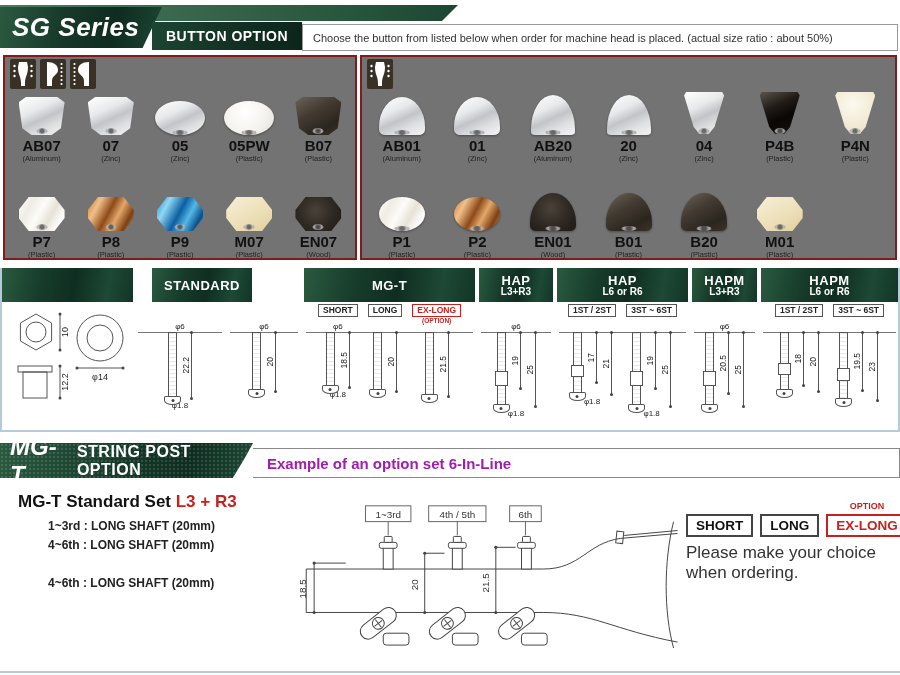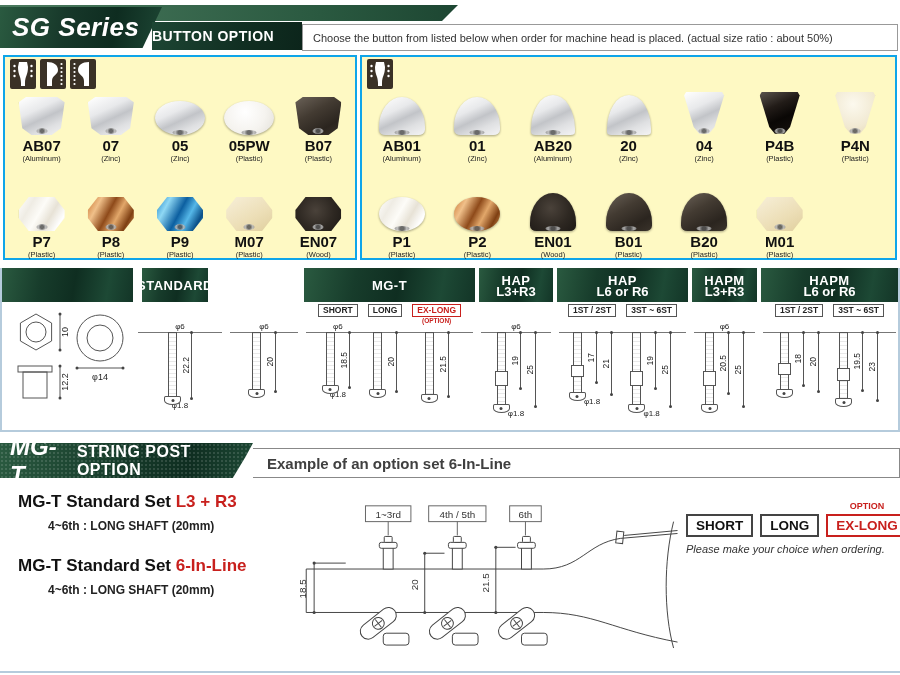--- a/index.html
+++ b/index.html
@@ -11,28 +11,28 @@
   .hdr-band { position:absolute; left:0; top:5px; width:458px; height:16px;
     background:linear-gradient(90deg,#4a7a5e,#2a5940 70%,#1d4632);
     clip-path:polygon(0 0,100% 0,calc(100% - 16px) 100%,0 100%); }
   .sg-block { position:absolute; left:0; top:7px; width:162px; height:41px;
     background:linear-gradient(100deg,#2a5a40 0%,#17382a 40%,#0e2c20 70%,#1d4634 100%);
     clip-path:polygon(0 0,100% 0,88% 100%,0 100%);
     display:flex; align-items:center; padding-left:12px; }
   .sg-text { color:#fff; font-weight:800; font-style:italic; font-size:26px; letter-spacing:0.5px; }
   .btnopt-block { position:absolute; left:152px; top:22px; width:150px; height:28px;
     background:linear-gradient(100deg,#1d4634 0%,#112f22 60%,#0c251b 100%);
-    display:flex; align-items:center; justify-content:flex-start; }
+    display:flex; align-items:center; justify-content:center; }
   .btnopt-block span { color:#fff; font-weight:bold; font-size:14px; letter-spacing:0.5px; }
   .instruction-box { position:absolute; left:302px; top:24px; width:596px; height:27px;
     background:#fff; border:1px solid #999; display:flex; align-items:center; padding-left:10px; }
   .instruction-box span { font-size:11px; color:#333; }
 
   
-  .panel { position:absolute; top:55px; height:205px; background:#fef9c3; border:2px solid #0ea5e9; }
+  .panel { position:absolute; top:55px; height:205px; background:#737373; border:2px solid #7f1d1d; }
   .panel-left { left:3px; width:354px; }
   .panel-right { left:360px; width:537px; }
   .hs-icons { position:absolute; left:5px; top:2px; display:flex; gap:4px; }
   .brow { position:absolute; left:2px; right:2px; display:flex; }
   .brow1 { top:30px; } .brow2 { top:126px; }
   .bcell { flex:1; text-align:center; }
   .shp { height:48px; display:flex; align-items:flex-end; justify-content:center; }
   .code { font-size:15px; font-weight:bold; color:#111; margin-top:2px; }
   .mat { font-size:7.5px; color:#222; }
 
@@ -63,21 +63,21 @@
   .ivory { background:radial-gradient(circle at 45% 30%,#fcf9ee 0%,#f1e9d2 60%,#e3d6b4); }
   .blackg { background:linear-gradient(155deg,#5c5650 0%,#221c18 35%,#0a0705 60%,#1a1410 100%); }
 
   
   .spec-strip { position:absolute; left:0; top:268px; width:900px; height:164px;
     background:#fff; border:2px solid #b5cbdc; border-top:none; }
   .shdr { position:absolute; top:0; height:34px;
     background:linear-gradient(100deg,#2a5a40 0%,#173c2b 30%,#0f2e21 55%,#1d4935 80%,#133527 100%);
     display:flex; flex-direction:column; align-items:center; justify-content:center; color:#fff; }
   .shdr .t1 { font-size:13px; font-weight:bold; letter-spacing:.5px; line-height:13px; }
-  .shdr .t2 { font-size:13px; font-weight:bold; line-height:9px; }
+  .shdr .t2 { font-size:10px; font-weight:bold; line-height:9px; }
   .sgrp { position:absolute; top:36px; height:126px; }
   .sgrp::after { content:""; position:absolute; left:2px; right:2px; top:28px; border-top:1px solid #777; }
   .figs { position:absolute; left:0; right:0; top:0; display:flex; justify-content:center; gap:10px; }
   .pfig { display:flex; flex-direction:column; align-items:center; }
   .toplab { height:18px; display:flex; flex-direction:column; align-items:center; }
   .shaft-box { border:1px solid #555; font-size:8.5px; font-weight:bold; padding:0 4px; line-height:11px; background:#fff; white-space:nowrap; }
   .shaft-box.red { border-color:#c8201d; color:#c8201d; }
   .opt-small { font-size:6.5px; color:#c8201d; font-weight:bold; line-height:7px; }
   .phi-top { height:10px; font-size:8px; line-height:10px; color:#222; }
   .prow { display:flex; align-items:flex-start; gap:3px; position:relative; z-index:1; }
@@ -102,39 +102,39 @@
   .mgt-hdr { position:absolute; left:0; top:443px; width:253px; height:35px;
     background:linear-gradient(100deg,#2a5a40 0%,#173c2b 45%,#0f2e21 75%,#1d4935 100%);
     clip-path:polygon(0 0,100% 0,97% 40%,92% 100%,0 100%);
     display:flex; align-items:center; gap:8px; padding-left:10px; }
   .mgt-hdr::before { content:""; position:absolute; inset:0;
     background-image:radial-gradient(rgba(255,255,255,.13) 1px,transparent 1px); background-size:4px 4px; }
   .mgt-title { color:#fff; font-weight:800; font-style:italic; font-size:24px; position:relative; }
   .mgt-sub { color:#fff; font-weight:bold; font-size:16px; letter-spacing:.5px; position:relative; }
   .example-box { position:absolute; left:253px; top:448px; width:647px; height:30px;
     background:#fff; border:1px solid #888; border-left:none; display:flex; align-items:center; padding-left:14px; }
-  .example-box span { font-weight:bold; font-size:15px; color:#404040; }
+  .example-box span { font-weight:bold; font-size:15px; color:#a21caf; }
 
   .bottom-left { position:absolute; left:18px; top:492px; width:272px; }
   .set-title { font-size:17px; font-weight:bold; color:#111; }
   .set-title .red { color:#c8201d; }
   .set-lines { margin:5px 0 20px 30px; font-size:12px; font-weight:bold; color:#222; line-height:1.55; }
 
   .headstock-svg { position:absolute; left:283px; top:492px; }
 
   .bottom-right { position:absolute; left:686px; top:497px; width:208px; }
   .opts-row { display:flex; gap:7px; align-items:flex-end; height:40px; }
   .optwrap { position:relative; }
   .opt-tag { position:absolute; top:-13px; left:0; right:0; text-align:center;
     font-size:9px; font-weight:bold; color:#c8201d; }
   .opt-box { border:2px solid #444; background:#fff; padding:2px 8px;
     font-weight:bold; font-size:13.5px; color:#111; white-space:nowrap; }
   .opt-box.red { border-color:#c8201d; color:#c8201d; }
   .note { margin-top:10px; font-size:11px; color:#333; line-height:1.55; }
-  .note2 { margin-top:6px; font-size:11px; color:#333;font-style:italic; }
+  .note2 { margin-top:6px; font-size:17px; color:#333; }
 
   .page-bottom-line { position:absolute; left:0; bottom:2px; width:900px; border-top:2px solid #b5cbdc; }
 
   svg text { font-family:"Liberation Sans", sans-serif; }
 </style>
 </head>
 <body>
 
 <div class="page">
 
@@ -364,21 +364,21 @@
           </div>
         <div class="code">M01</div>
         <div class="mat">(Plastic)</div>
       </div>
       <div class="bcell"></div>
     </div>
   </div>
 
   <div class="spec-strip">
     <div class="shdr" style="left:0;width:131px"></div>
-    <div class="shdr" style="left:140px;width:66px">
+    <div class="shdr" style="left:150px;width:100px">
       <span class="t1">STANDARD</span>
     </div>
     <div class="shdr" style="left:302px;width:171px">
       <span class="t1">MG-T</span>
     </div>
     <div class="shdr" style="left:477px;width:74px">
       <span class="t1">HAP</span>
       <span class="t2">L3+R3</span>
     </div>
     <div class="shdr" style="left:555px;width:131px">
@@ -623,24 +623,22 @@
   </div>
   <div class="example-box">
     <span>Example of an option set 6-In-Line</span>
   </div>
 
   <div class="bottom-left">
     <div class="set-title">
       <span>MG-T Standard Set </span><span class="red">L3 + R3</span>
     </div>
     <div class="set-lines">
+      <div>1~3rd : LONG SHAFT (20mm)</div>
       <div>4~6th : LONG SHAFT (20mm)</div>
-    </div>
-    <div class="set-title">
-      <span>MG-T Standard Set </span><span class="red">6-In-Line</span>
     </div>
     <div class="set-lines">
       <div>4~6th : LONG SHAFT (20mm)</div>
     </div>
   </div>
 
   <svg class="headstock-svg" width="398" height="158" viewBox="0 0 400 160">
     <g stroke="#444" fill="none" stroke-width="1">
       <path d="M22,78 H262 C300,78 306,52 340,47 L398,42"></path>
       <path d="M22,122 H262 C312,122 334,140 398,152"></path>

